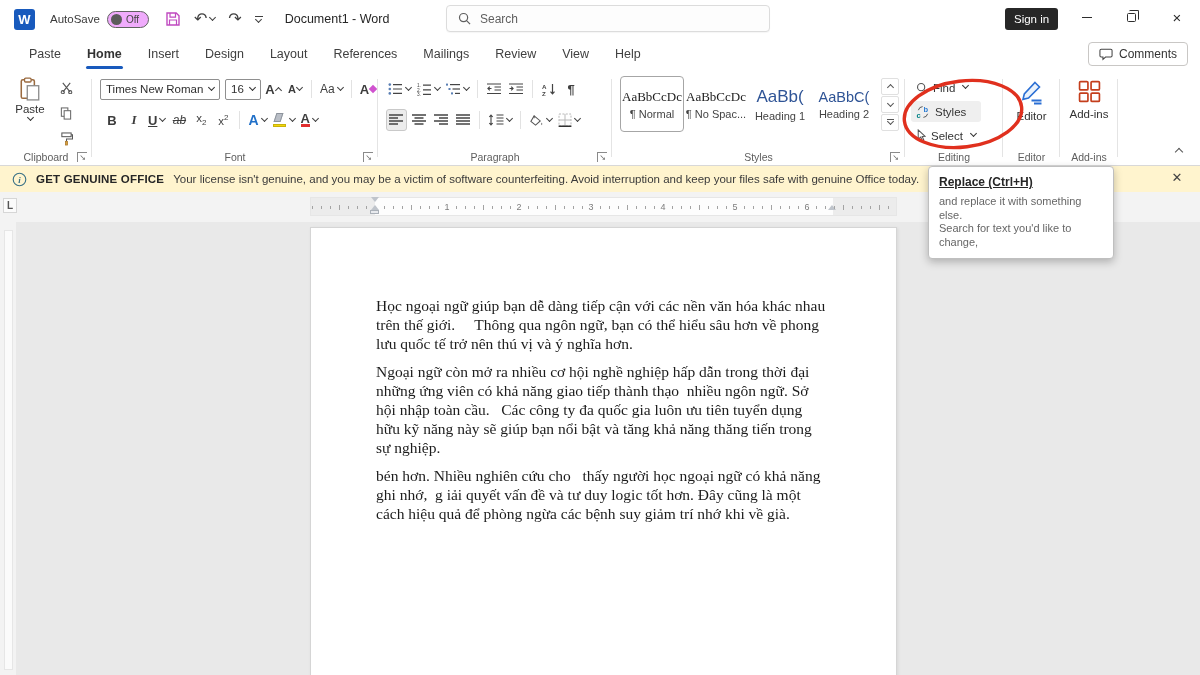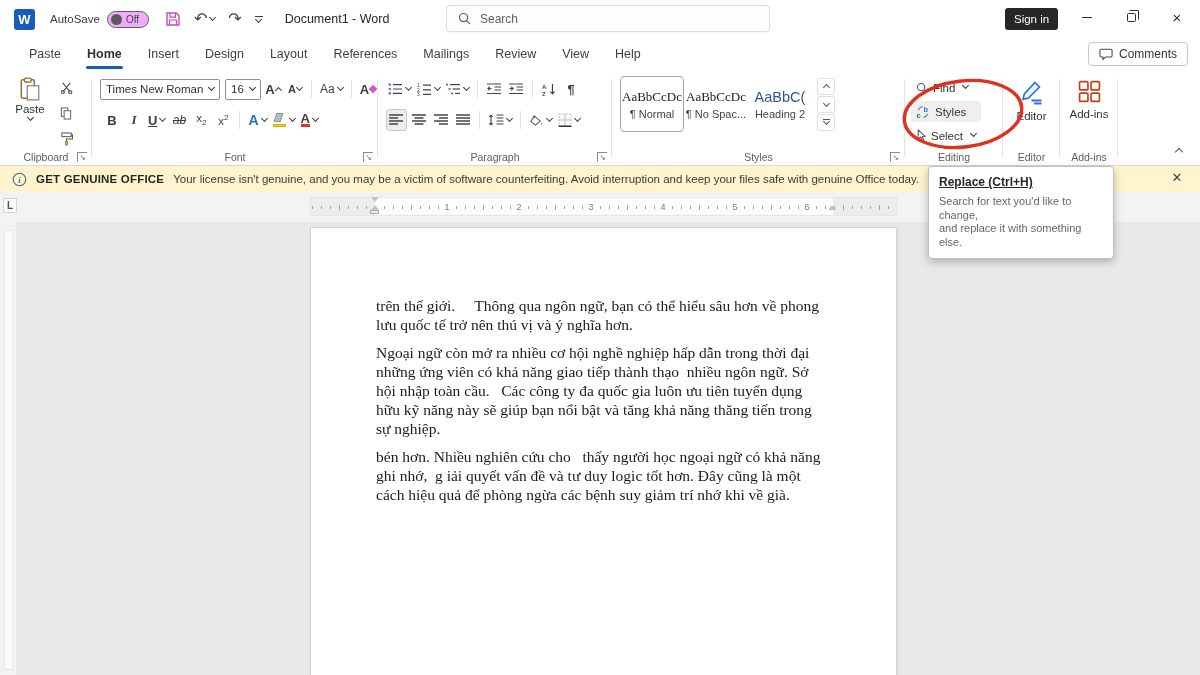--- a/index.html
+++ b/index.html
@@ -436,20 +436,24 @@
     <div style="position:absolute;left:8px;top:6px;display:flex;align-items:center;">
       <div class="scard sel">
         <span class="ssample">AaBbCcDc</span>
         <span class="sname">¶ Normal</span>
       </div>
       <div class="scard">
         <span class="ssample">AaBbCcDc</span>
         <span class="sname">¶ No Spac...</span>
       </div>
       <div class="scard">
+        <span class="ssample h1">AaBb(</span>
+        <span class="sname">Heading 1</span>
+      </div>
+      <div class="scard">
         <span class="ssample h2">AaBbC(</span>
         <span class="sname">Heading 2</span>
       </div>
       <div class="sstrip">
         <span class="sbtn">
             <span class="chv up" style="margin:0;"></span>
           </span>
         <span class="sbtn">
             <span class="chv" style="margin:0;top:-1px;"></span>
           </span>
@@ -532,22 +536,22 @@
   </span>
   <span class="banner-title">GET GENUINE OFFICE</span>
   <span class="banner-msg">Your license isn't genuine, and you may be a victim of software counterfeiting. Avoid interruption and keep your files safe with genuine Office today.</span>
   <span class="banner-btn">Get</span>
   <span class="banner-close">✕</span>
 </div>
 
 <div class="tooltip">
   <div class="tt-title">Replace (Ctrl+H)</div>
   <div class="tt-body">
+    <div>and replace it with something else.</div>
     <div>Search for text you'd like to change,</div>
-    <div>and replace it with something else.</div>
   </div>
 </div>
 
 <div class="rulerbar">
   <span class="tabsel">L</span>
   <div class="hruler" id="hruler">
     <div class="rmargin" style="left:0;width:64px;"></div>
     <div class="rmargin" style="left:522px;right:0;"></div>
     <div class="marker" style="left:59px;top:-1px;">
       <span class="tri-down"></span>
@@ -621,20 +625,21 @@
       <span class="tick" style="left: 559px;"></span>
       <span class="tick q" style="left: 568px;"></span>
       <span class="tick" style="left: 577px;"></span>
     </div>
 </div>
 
 <div class="docarea">
   <div class="page">
     <div class="textblock">
       <div class="para">
+        <div class="dline">Học ngoại ngữ giúp bạn dễ dàng tiếp cận với các nền văn hóa khác nhau</div>
         <div class="dline">trên thế giới.     Thông qua ngôn ngữ, bạn có thể hiểu sâu hơn về phong</div>
         <div class="dline">lưu quốc tế trở nên thú vị và ý nghĩa hơn.</div>
       </div>
       <div class="para">
         <div class="dline">Ngoại ngữ còn mở ra nhiều cơ hội nghề nghiệp hấp dẫn trong thời đại</div>
         <div class="dline">những ứng viên có khả năng giao tiếp thành thạo  nhiều ngôn ngữ. Sở</div>
         <div class="dline">hội nhập toàn cầu.   Các công ty đa quốc gia luôn ưu tiên tuyển dụng</div>
         <div class="dline">hữu kỹ năng này sẽ giúp bạn nổi bật và tăng khả năng thăng tiến trong</div>
         <div class="dline">sự nghiệp.</div>
       </div>

